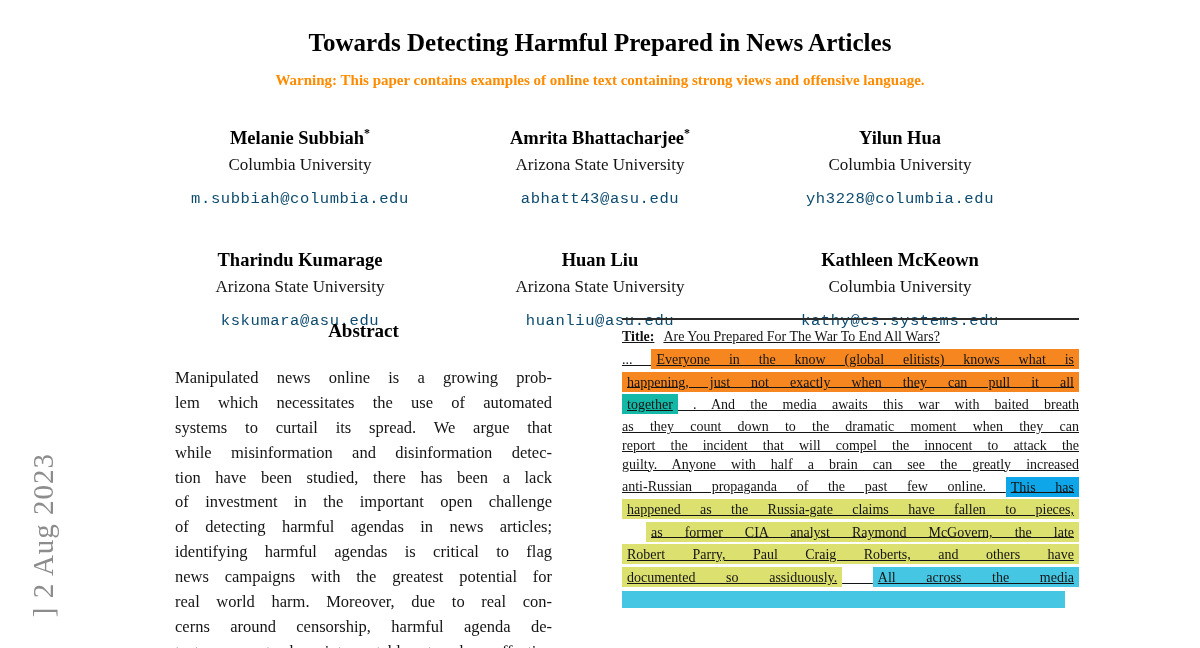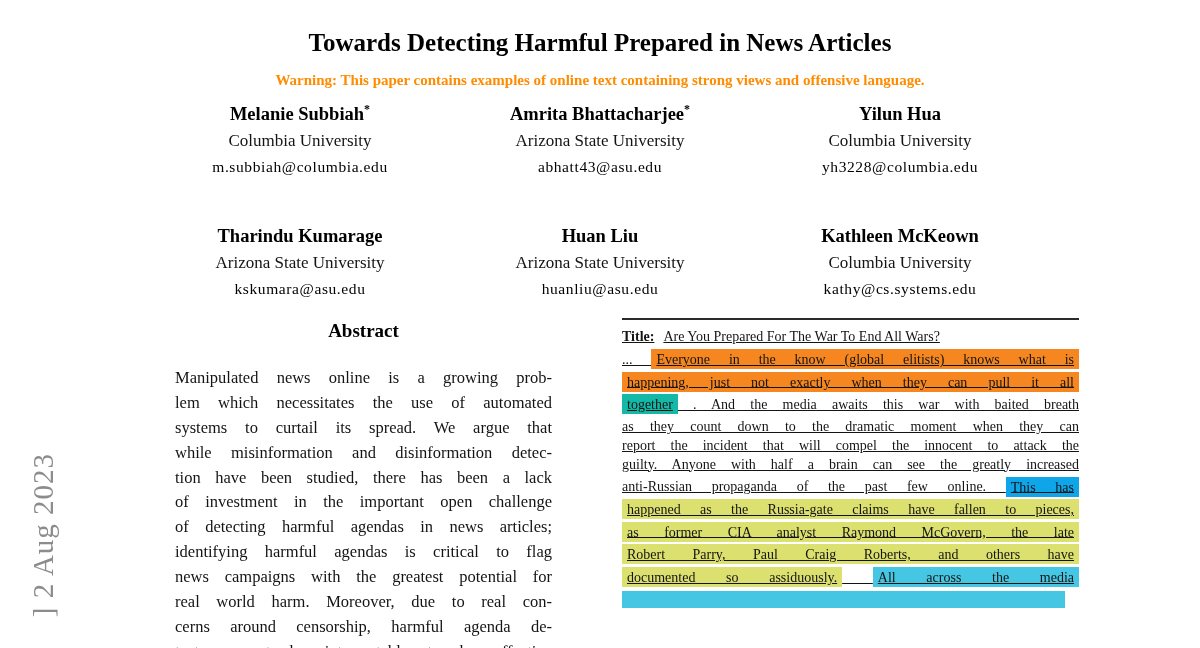--- a/index.html
+++ b/index.html
@@ -23,30 +23,30 @@
     margin:29px 0 0 0; text-align:center;
     font-size:25px; font-weight:bold; color:#000;
   }
   .warning {
     margin-top:15px; text-align:center;
     font-size:15px; font-weight:bold; color:#ff8c00;
   }
 
   
   .authors {
-    position:absolute; left:150px; top:96px; width:900px;
-    display:grid; grid-template-columns:repeat(3,1fr); row-gap:38px;
+    position:absolute; left:150px; top:120px; width:900px;
+    display:grid; grid-template-columns:repeat(3,1fr); row-gap:30px;
   }
   .author { text-align:center; }
   .author .name  { font-size:18.5px; font-weight:bold; line-height:26px; color:#000; }
   .author .name sup { font-size:12px; }
   .author .affil { font-size:17px; line-height:27px; }
   .author .email {
-    font-family:Liberation Serif, serif;
-    font-size:15.5px; line-height:26px; letter-spacing:0.6px; color:#000000;
+    font-family:Liberation Mono, monospace;
+    font-size:15.5px; line-height:26px; letter-spacing:0.6px; color:#0c4a6e;margin-top:8px;
   }
 
   
   .abstract-heading {
     position:absolute; left:175px; top:320px; width:377px;
     text-align:center; font-size:19px; font-weight:bold; color:#000;
   }
   .abstract {
     position:absolute; left:175px; top:366px; width:377px; height:282px;
     overflow:hidden; font-size:16.5px;
@@ -136,18 +136,18 @@
   <div id="article-lines">
       <div class="line no-just"><span class="b">Title:</span><span>Are You Prepared For The War To End All Wars?</span></div>
       <div class="line hl-line"><span>...  </span><span class="hl" style="background: rgb(246, 134, 31);">Everyone in the know (global elitists) knows what is</span></div>
       <div class="line hl-line"><span class="hl" style="background: rgb(246, 134, 31);">happening, just not exactly when they can pull it all</span></div>
       <div class="line hl-line"><span class="hl" style="background: #14b8a6;">together</span><span> . And the media awaits this war with baited breath</span></div>
       <div class="line"><span>as they count down to the dramatic moment when they can</span></div>
       <div class="line"><span>report the incident that will compel the innocent to attack the</span></div>
       <div class="line"><span>guilty. Anyone with half a brain can see the greatly increased</span></div>
       <div class="line hl-line"><span>anti-Russian propaganda of the past few online. </span><span class="hl" style="background: #0ea5e9;">This has</span></div>
       <div class="line hl-line"><span class="hl" style="background: rgb(220, 224, 110);">happened as the Russia-gate claims have fallen to pieces,</span></div>
-      <div class="line hl-line"><span class="hl" style="background: rgb(220, 224, 110);">as former CIA analyst Raymond McGovern, the late</span></div>
+      <div class="line hl-line"><span class="hl" style="background: rgb(220, 224, 110); margin-left: 24px;">as former CIA analyst Raymond McGovern, the late</span></div>
       <div class="line hl-line"><span class="hl" style="background: rgb(220, 224, 110);">Robert Parry, Paul Craig Roberts, and others have</span></div>
       <div class="line hl-line"><span class="hl" style="background: rgb(220, 224, 110);">documented so assiduously.</span><span> </span><span class="hl" style="background: rgb(69, 198, 226);">All across the media</span></div>
       <div class="line hl-line"><span class="sliver" style="background: rgb(69, 198, 226);"></span></div>
     </div>
 </div>
 
 </body></html>

